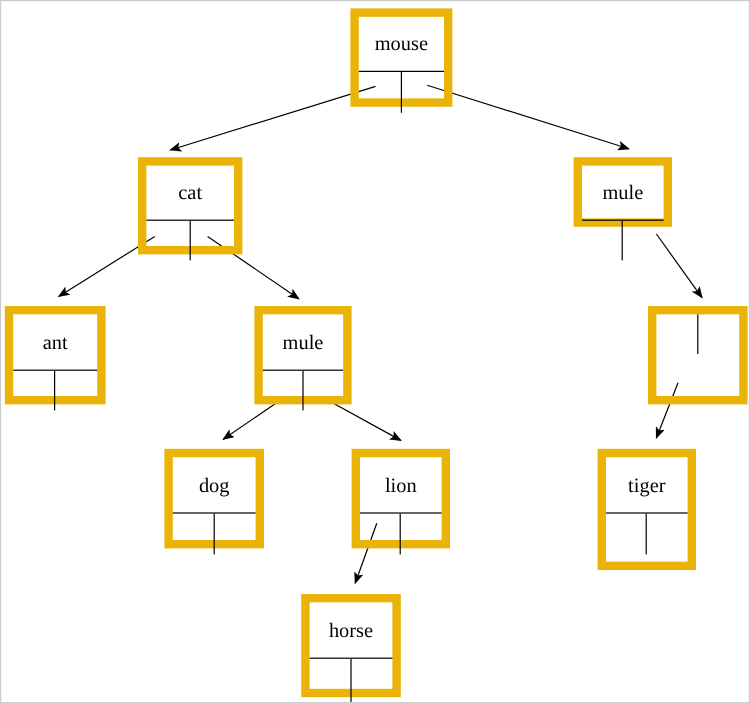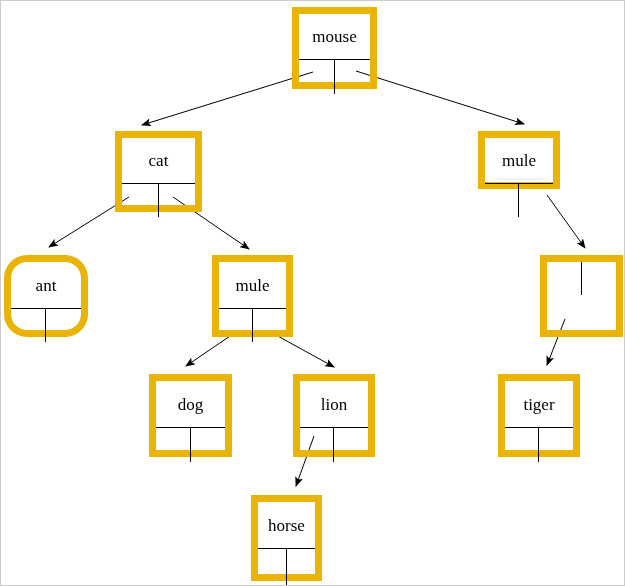--- a/index.html
+++ b/index.html
@@ -97,62 +97,62 @@
           <div class="cell right"></div>
         </div>
       </div>
       <div class="node" style="left: 477px; top: 130px; width: 82px; height: 58px;">
         <div class="node-label" style="height: 46px;">mule</div>
         <div class="node-cells" style="height: 33px;">
           <div class="cell left"></div>
           <div class="cell right"></div>
         </div>
       </div>
-      <div class="node" style="left: 3px; top: 254px; width: 84px; height: 82px; border-radius: 23px;">
+      <div class="node" style="left: 3px; top: 254px; width: 84px; height: 82px;">
         <div class="node-label" style="height: 47px;">ant</div>
         <div class="node-cells" style="height: 33px;">
           <div class="cell left"></div>
           <div class="cell right"></div>
         </div>
       </div>
       <div class="node" style="left: 211px; top: 254px; width: 81px; height: 82px;">
         <div class="node-label" style="height: 47px;">mule</div>
         <div class="node-cells" style="height: 33px;">
           <div class="cell left"></div>
           <div class="cell right"></div>
         </div>
       </div>
       <div class="node" style="left: 539px; top: 254px; width: 83px; height: 82px;">
         <div class="node-cells" style="height: 33px;">
           <div class="cell left"></div>
           <div class="cell right"></div>
         </div>
       </div>
-      <div class="node" style="left: 136px; top: 373px; width: 83px; height: 83px; margin-left: 12px;">
+      <div class="node" style="left: 136px; top: 373px; width: 83px; height: 83px;">
         <div class="node-label" style="height: 47px;">dog</div>
         <div class="node-cells" style="height: 34px;">
           <div class="cell left"></div>
           <div class="cell right"></div>
         </div>
       </div>
       <div class="node" style="left: 292px; top: 373px; width: 82px; height: 83px;">
         <div class="node-label" style="height: 47px;">lion</div>
         <div class="node-cells" style="height: 34px;">
           <div class="cell left"></div>
           <div class="cell right"></div>
         </div>
       </div>
-      <div class="node" style="left: 497px; top: 373px; width: 82px; height: 83px;">
+      <div class="node" style="left: 497px; top: 373px; width: 82px; height: 101px;">
         <div class="node-label" style="height: 47px;">tiger</div>
         <div class="node-cells" style="height: 34px;">
           <div class="cell left"></div>
           <div class="cell right"></div>
         </div>
       </div>
-      <div class="node" style="left: 250px; top: 494px; width: 71px; height: 86px;">
+      <div class="node" style="left: 250px; top: 494px; width: 83px; height: 86px;">
         <div class="node-label" style="height: 47px;">horse</div>
         <div class="node-cells" style="height: 37px;">
           <div class="cell left"></div>
           <div class="cell right"></div>
         </div>
       </div>
     </div>
 
 </div>
 

